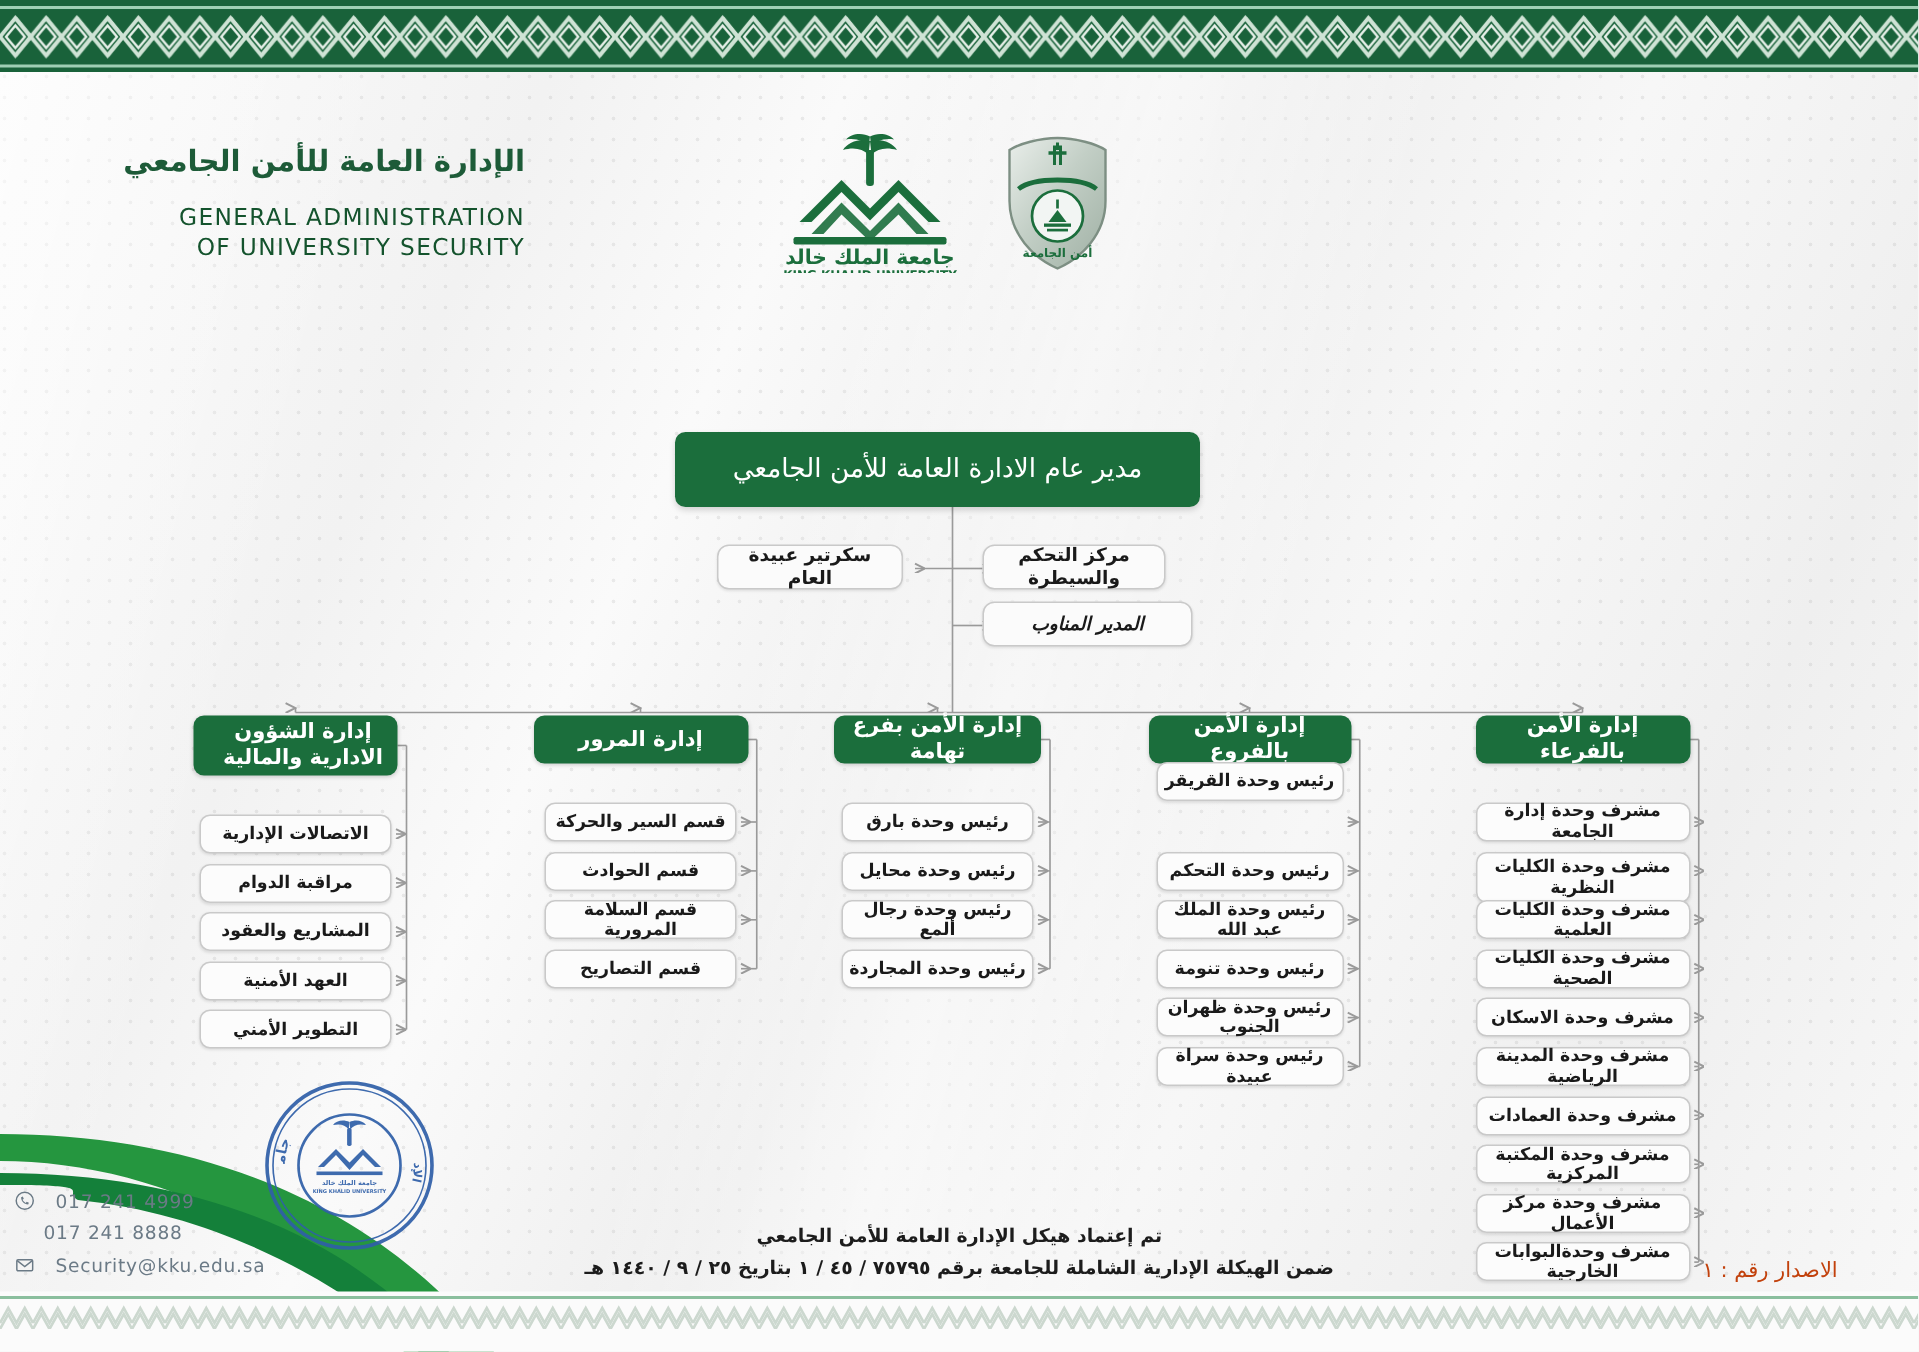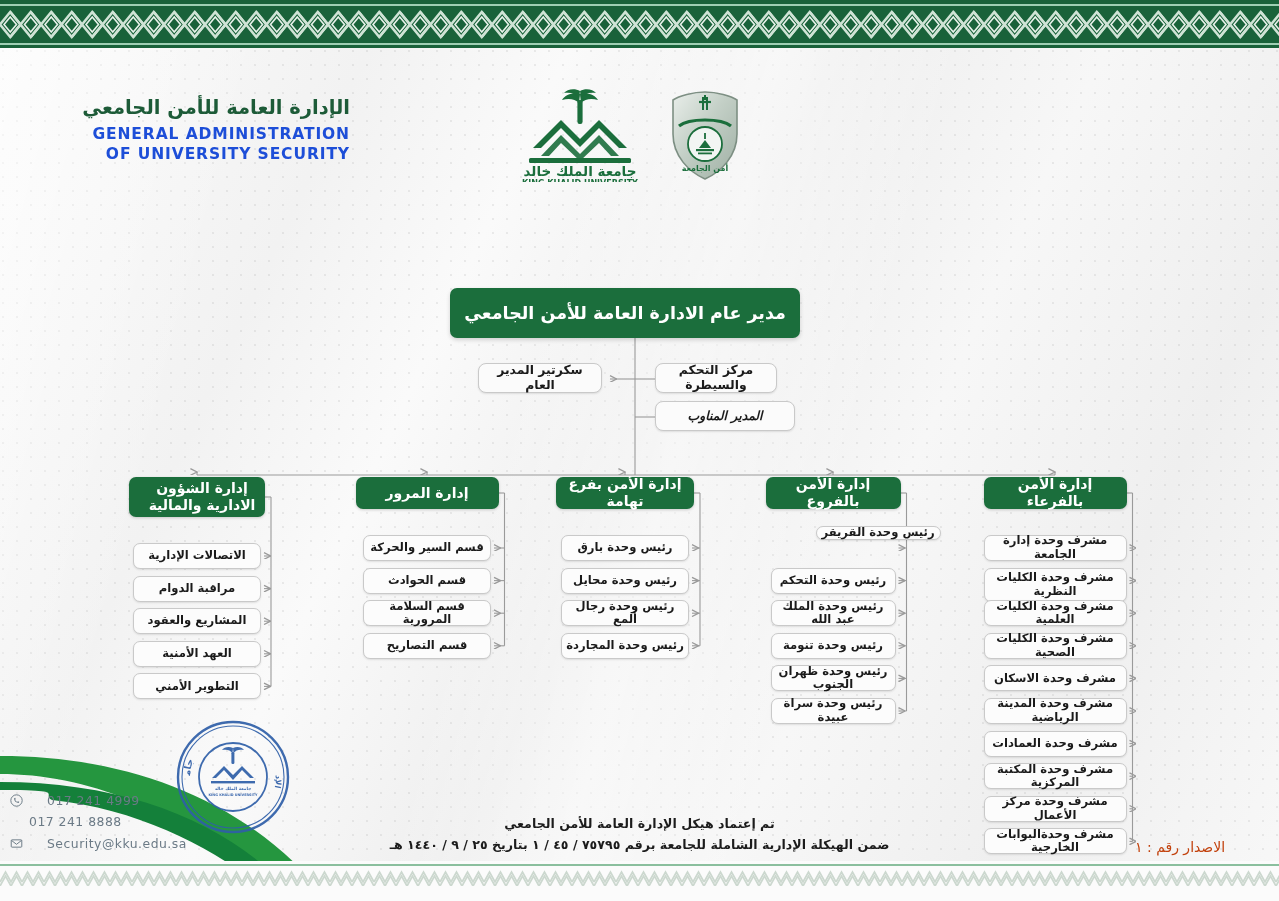--- a/index.html
+++ b/index.html
@@ -95,24 +95,24 @@
     direction: rtl;
   }
   .hdr-ar {
     font-size: 19.5px;
     font-weight: 700;
     color: #1d5b38;
     letter-spacing: 0.3px;
     white-space: nowrap;
   }
   .hdr-en {
-    margin-top: 5px;
+    margin-top: 16px;
     font-size: 15.5px;
-    font-weight: 700;
-    color: #1d4ed8;
+    font-weight: 400;
+    color: #14532d;
     letter-spacing: 0.9px;
     line-height: 1.32;
     direction: ltr;
     text-align: right;
   }
 
   .logos {
     position: absolute;
     top: 38px;
     left: 515px;
@@ -153,21 +153,21 @@
     justify-content: center;
     text-align: center;
     direction: rtl;
     border-radius: 6px;
     line-height: 1.18;
   }
   .node-root {
     background: #1b6e3c;
     color: #ffffff;
     font-size: 17.5px;
-    font-weight: 700;
+    font-weight: 400;
     border-radius: 7px;
     box-shadow: 0 2px 4px rgba(0,0,0,0.16);
   }
   .node-dept {
     background: #1b6e3c;
     color: #ffffff;
     font-size: 14px;
     font-weight: 700;
     border-radius: 7px;
     box-shadow: 0 1px 3px rgba(0,0,0,0.18);
@@ -228,21 +228,21 @@
     bottom: 47px;
     left: 10px;
     direction: ltr;
     text-align: left;
     font-size: 12.4px;
     color: #6b7a86;
     line-height: 1.72;
     letter-spacing: 0.5px;
     z-index: 5;
   }
-  .contact .row { display: flex; align-items: center; gap: 24px; white-space: nowrap; }
+  .contact .row { display: flex; align-items: center; gap: 14px; white-space: nowrap; }
   .contact .ico { width: 13px; height: 13px; flex: 0 0 13px; display: inline-block; }
   .contact .indent { padding-left: 19px; }
 
   .stamp {
     position: absolute;
     top: 716px;
     left: 172px;
     width: 122px;
     height: 122px;
     z-index: 5;
@@ -417,40 +417,40 @@
           <line x1="271" y1="573.2" x2="264" y2="573.2" marker-end="url(#arrL)"></line>
           <line x1="271" y1="605.8" x2="264" y2="605.8" marker-end="url(#arrL)"></line>
           <line x1="271" y1="638.4" x2="264" y2="638.4" marker-end="url(#arrL)"></line>
           <line x1="271" y1="449" x2="271" y2="638.4"></line>
           <line x1="265" y1="449" x2="271" y2="449"></line>
         </g>
     </svg>
 
     <div class="node node-root" style="left:450px; top:240px; width:350px; height:50px;">مدير عام الادارة العامة للأمن الجامعي</div>
 
-    <div class="node node-staff" style="left:478px; top:315px; width:124px; height:30px;">سكرتير المدير العام</div>
+    <div class="node node-staff" style="left:478px; top:315px; width:124px; height:30px;">سكرتير عبيدة العام</div>
 
     <div class="node node-staff" style="left:655px; top:315px; width:122px; height:30px;">مركز التحكم والسيطرة</div>
 
     <div class="node node-staff" style="left:655px; top:353px; width:140px; height:30px;font-style:italic;">المدير المناوب</div>
 
     <div id="dept-layer">
         <div class="node node-dept" style="left: 983.5px; top: 429px; width: 143px; height: 32px;">إدارة الأمن بالفرعاء</div>
         <div class="node node-plain" style="left: 983.5px; top: 487px; width: 143px; height: 26px;">مشرف وحدة إدارة الجامعة</div>
         <div class="node node-plain" style="left: 983.5px; top: 519.6px; width: 143px; height: 34px;">مشرف وحدة الكليات النظرية</div>
         <div class="node node-plain" style="left: 983.5px; top: 552.2px; width: 143px; height: 26px;">مشرف وحدة الكليات العلمية</div>
         <div class="node node-plain" style="left: 983.5px; top: 584.8px; width: 143px; height: 26px;">مشرف وحدة الكليات الصحية</div>
         <div class="node node-plain" style="left: 983.5px; top: 617.4px; width: 143px; height: 26px;">مشرف وحدة الاسكان</div>
         <div class="node node-plain" style="left: 983.5px; top: 650px; width: 143px; height: 26px;">مشرف وحدة المدينة الرياضية</div>
         <div class="node node-plain" style="left: 983.5px; top: 682.6px; width: 143px; height: 26px;">مشرف وحدة العمادات</div>
         <div class="node node-plain" style="left: 983.5px; top: 715.2px; width: 143px; height: 26px;">مشرف وحدة المكتبة المركزية</div>
         <div class="node node-plain" style="left: 983.5px; top: 747.8px; width: 143px; height: 26px;">مشرف وحدة مركز الأعمال</div>
         <div class="node node-plain" style="left: 983.5px; top: 780.4px; width: 143px; height: 26px;">مشرف وحدةالبوابات الخارجية</div>
         <div class="node node-dept" style="left: 765.5px; top: 429px; width: 135px; height: 32px;">إدارة الأمن بالفروع</div>
-        <div class="node node-plain" style="left: 770.5px; top: 478px; width: 125px; height: 14px; margin-left: 45px;">رئيس وحدة القريقر</div>
+        <div class="node node-plain" style="left: 770.5px; top: 460px; width: 125px; height: 26px;">رئيس وحدة القريقر</div>
         <div class="node node-plain" style="left: 770.5px; top: 519.6px; width: 125px; height: 26px;">رئيس وحدة التحكم</div>
         <div class="node node-plain" style="left: 770.5px; top: 552.2px; width: 125px; height: 26px;">رئيس وحدة الملك عبد الله</div>
         <div class="node node-plain" style="left: 770.5px; top: 584.8px; width: 125px; height: 26px;">رئيس وحدة تنومة</div>
         <div class="node node-plain" style="left: 770.5px; top: 617.4px; width: 125px; height: 26px;">رئيس وحدة ظهران الجنوب</div>
         <div class="node node-plain" style="left: 770.5px; top: 650px; width: 125px; height: 26px;">رئيس وحدة سراة عبيدة</div>
         <div class="node node-dept" style="left: 556px; top: 429px; width: 138px; height: 32px;">إدارة الأمن بفرع تهامة</div>
         <div class="node node-plain" style="left: 561px; top: 487px; width: 128px; height: 26px;">رئيس وحدة بارق</div>
         <div class="node node-plain" style="left: 561px; top: 519.6px; width: 128px; height: 26px;">رئيس وحدة محايل</div>
         <div class="node node-plain" style="left: 561px; top: 552.2px; width: 128px; height: 26px;">رئيس وحدة رجال ألمع</div>
         <div class="node node-plain" style="left: 561px; top: 584.8px; width: 128px; height: 26px;">رئيس وحدة المجاردة</div>

